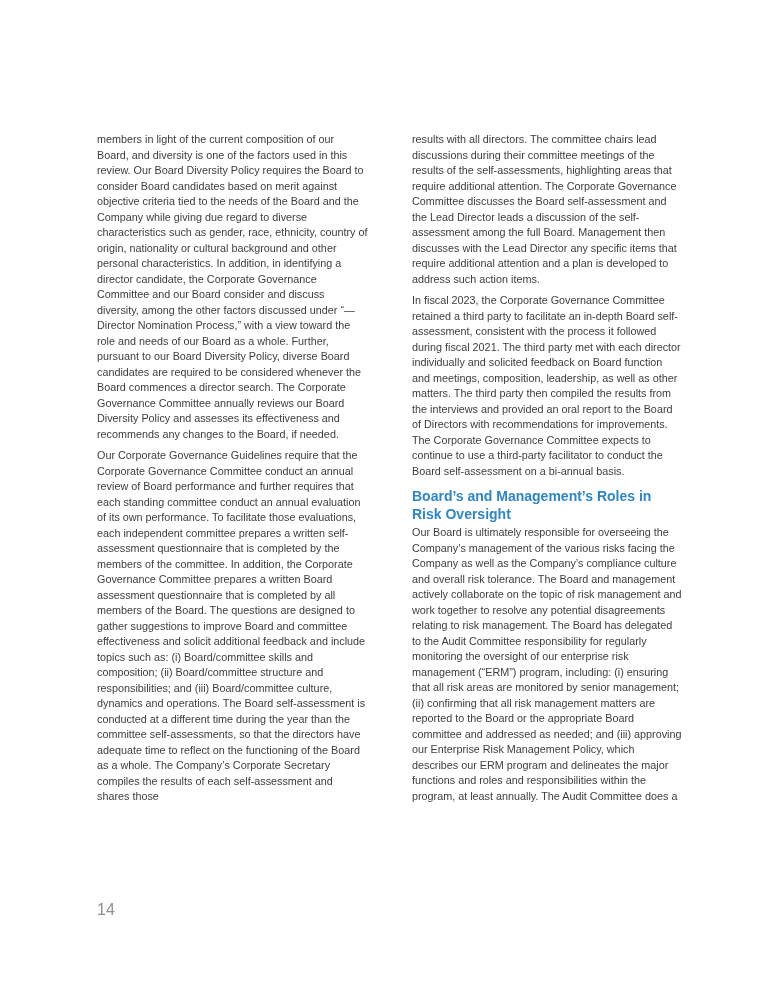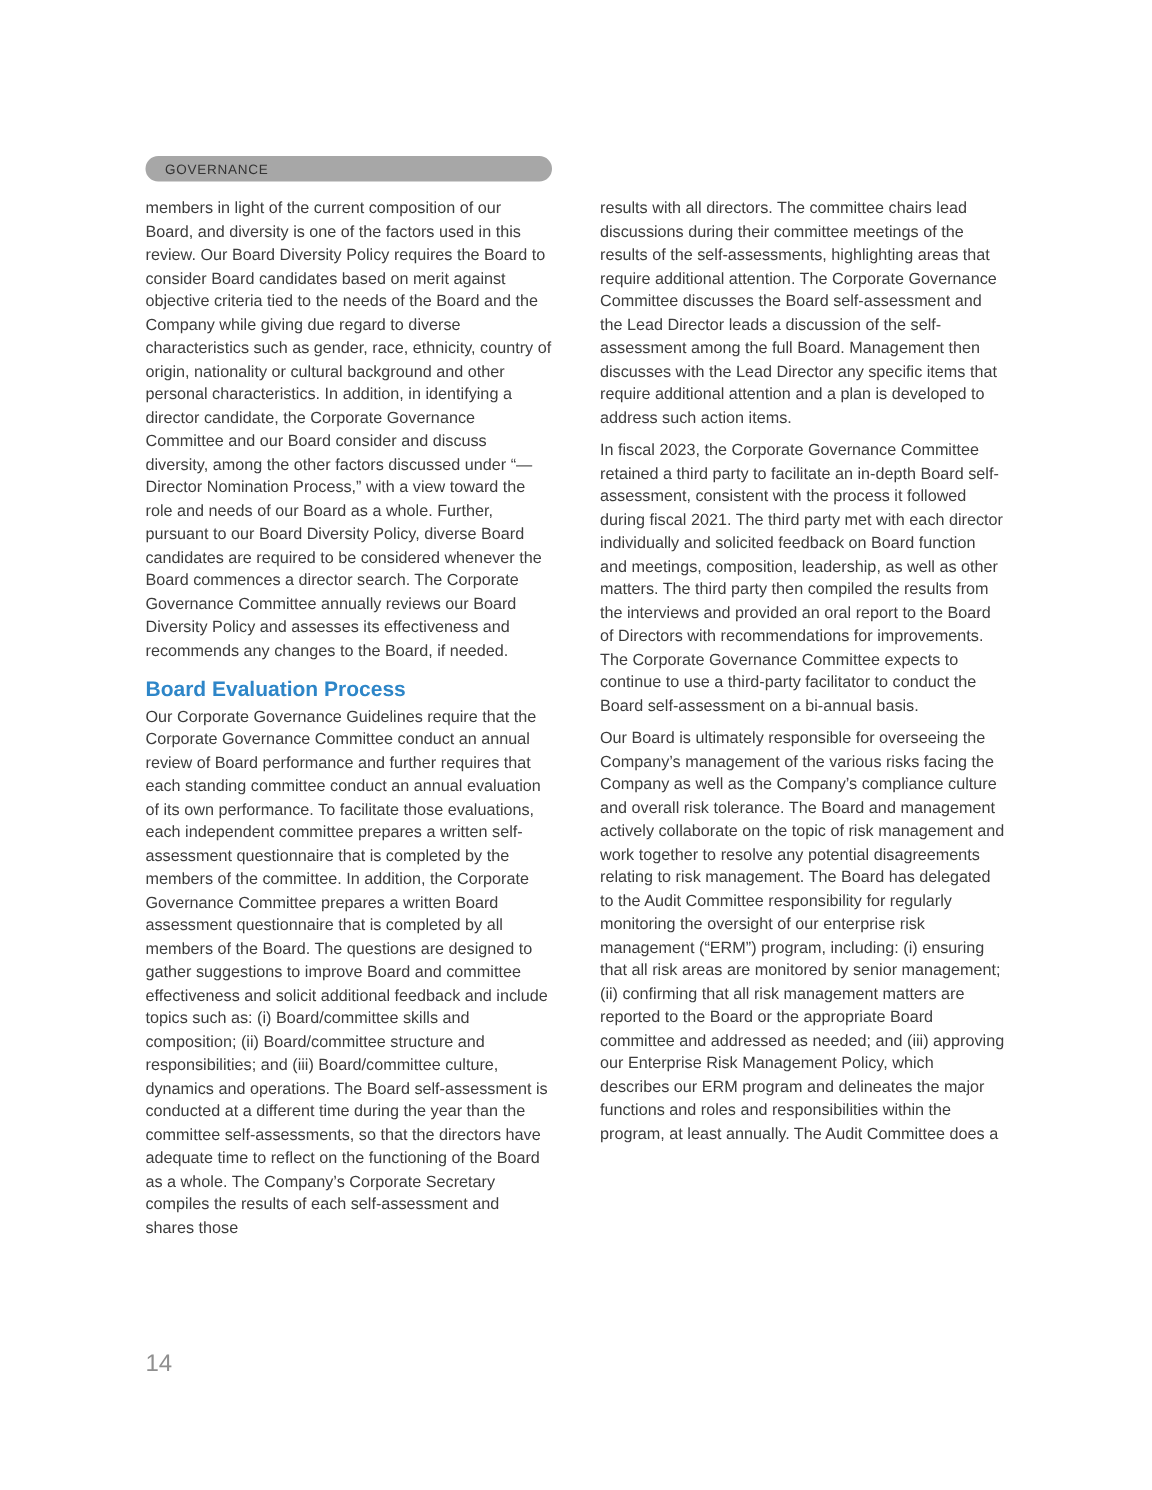--- a/index.html
+++ b/index.html
@@ -31,21 +31,21 @@
     font-weight: 400;
     letter-spacing: 0.5px;
     color: #333333;
   }
   .columns {
     position: absolute;
     left: 97px;
     top: 132px;
     width: 574px;
     display: flex;
-    gap: 32px;
+    gap: 44px;
   }
   .col {
     width: 271px;
     flex: 0 0 271px;
   }
   .body-para {
     font-size: 10.8px;
     line-height: 15.5px;
     color: #3d3d3d;
     margin: 0 0 6px 0;
@@ -64,35 +64,32 @@
     top: 901px;
     font-size: 16px;
     color: #8f8f8f;
   }
 </style>
 </head>
 <body>
 
 <div class="page">
 
-  <div class="badge">
-    <span>GOVERNANCE</span>
-  </div>
 
   <div class="columns">
 
     <div class="col">
       <p class="body-para">members in light of the current composition of our Board, and diversity is one of the factors used in this review. Our Board Diversity Policy requires the Board to consider Board candidates based on merit against objective criteria tied to the needs of the Board and the Company while giving due regard to diverse characteristics such as gender, race, ethnicity, country of origin, nationality or cultural background and other personal characteristics. In addition, in identifying a director candidate, the Corporate Governance Committee and our Board consider and discuss diversity, among the other factors discussed under “— Director Nomination Process,” with a view toward the role and needs of our Board as a whole. Further, pursuant to our Board Diversity Policy, diverse Board candidates are required to be considered whenever the Board commences a director search. The Corporate Governance Committee annually reviews our Board Diversity Policy and assesses its effectiveness and recommends any changes to the Board, if needed.</p>
-      <h2 class="section-heading">Board Evaluation Process</h2>
       <p class="body-para">Our Corporate Governance Guidelines require that the Corporate Governance Committee conduct an annual review of Board performance and further requires that each standing committee conduct an annual evaluation of its own performance. To facilitate those evaluations, each independent committee prepares a written self-assessment questionnaire that is completed by the members of the committee. In addition, the Corporate Governance Committee prepares a written Board assessment questionnaire that is completed by all members of the Board. The questions are designed to gather suggestions to improve Board and committee effectiveness and solicit additional feedback and include topics such as: (i) Board/committee skills and composition; (ii) Board/committee structure and responsibilities; and (iii) Board/committee culture, dynamics and operations. The Board self-assessment is conducted at a different time during the year than the committee self-assessments, so that the directors have adequate time to reflect on the functioning of the Board as a whole. The Company’s Corporate Secretary compiles the results of each self-assessment and shares those</p>
     </div>
 
     <div class="col">
       <p class="body-para">results with all directors. The committee chairs lead discussions during their committee meetings of the results of the self-assessments, highlighting areas that require additional attention. The Corporate Governance Committee discusses the Board self-assessment and the Lead Director leads a discussion of the self-assessment among the full Board. Management then discusses with the Lead Director any specific items that require additional attention and a plan is developed to address such action items.</p>
       <p class="body-para">In fiscal 2023, the Corporate Governance Committee retained a third party to facilitate an in-depth Board self-assessment, consistent with the process it followed during fiscal 2021. The third party met with each director individually and solicited feedback on Board function and meetings, composition, leadership, as well as other matters. The third party then compiled the results from the interviews and provided an oral report to the Board of Directors with recommendations for improvements. The Corporate Governance Committee expects to continue to use a third-party facilitator to conduct the Board self-assessment on a bi-annual basis.</p>
+      <h2 class="section-heading">Board’s and Management’s Roles in Risk Oversight</h2>
       <p class="body-para">Our Board is ultimately responsible for overseeing the Company’s management of the various risks facing the Company as well as the Company’s compliance culture and overall risk tolerance. The Board and management actively collaborate on the topic of risk management and work together to resolve any potential disagreements relating to risk management. The Board has delegated to the Audit Committee responsibility for regularly monitoring the oversight of our enterprise risk management (“ERM”) program, including: (i) ensuring that all risk areas are monitored by senior management; (ii) confirming that all risk management matters are reported to the Board or the appropriate Board committee and addressed as needed; and (iii) approving our Enterprise Risk Management Policy, which describes our ERM program and delineates the major functions and roles and responsibilities within the program, at least annually. The Audit Committee does a</p>
     </div>
 
   </div>
 
   <div class="page-number">14</div>
 
 </div>
 
 </body></html>

